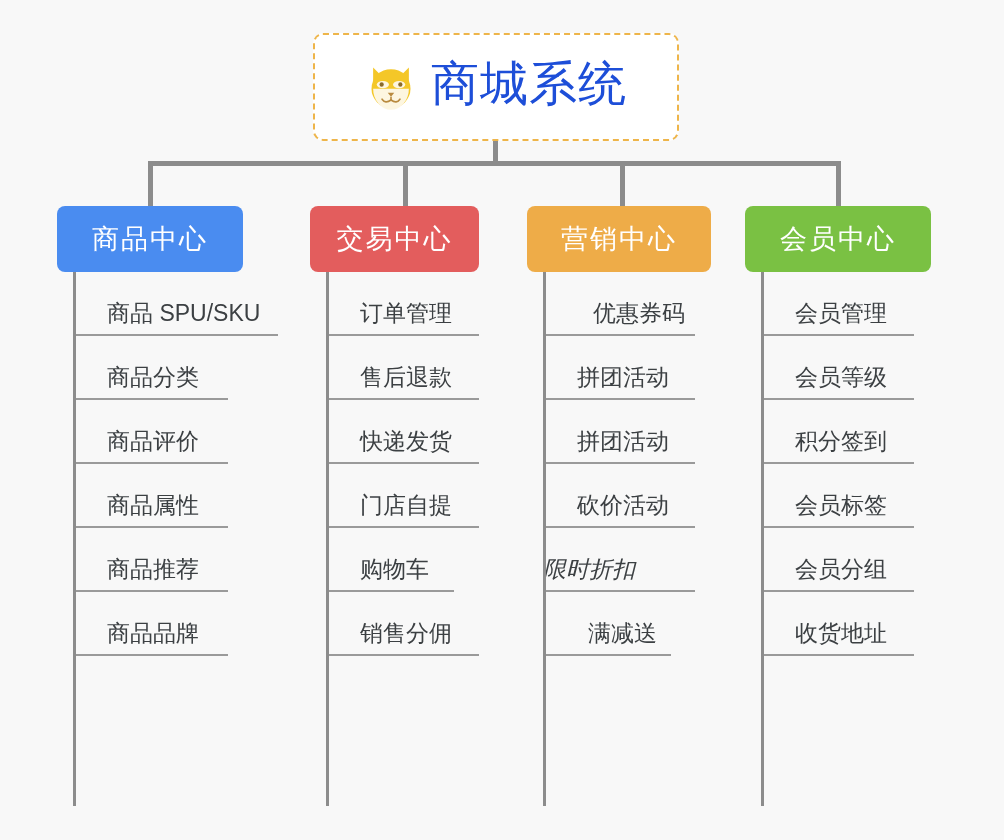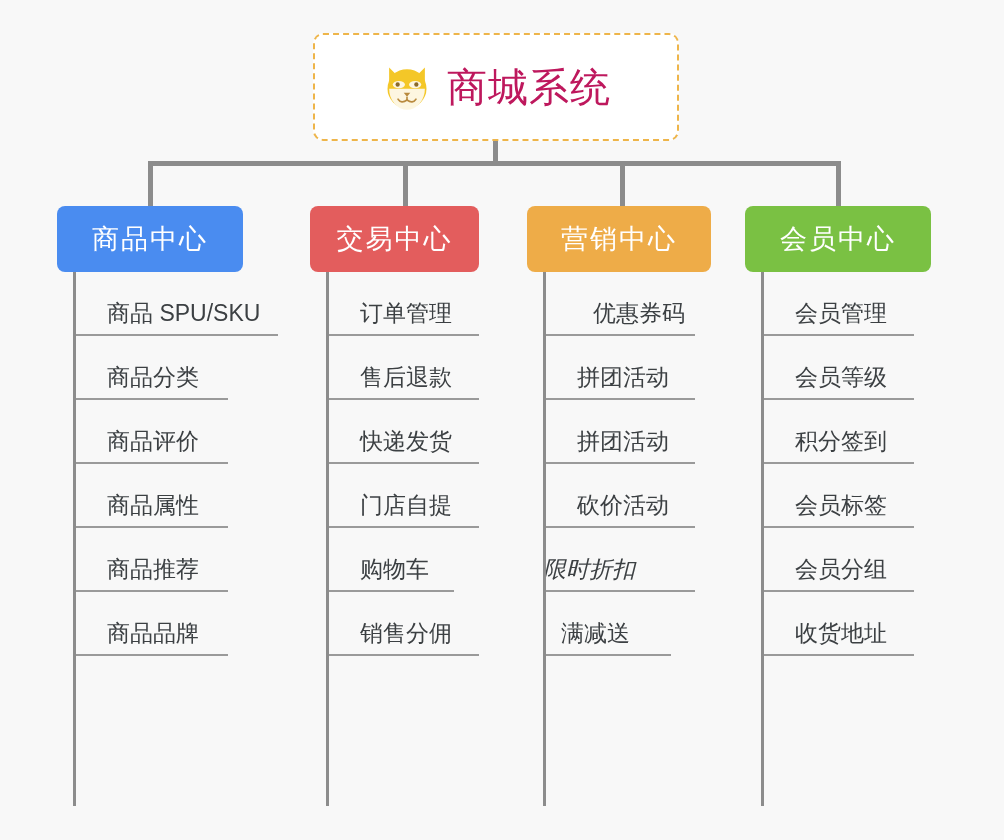--- a/index.html
+++ b/index.html
@@ -38,25 +38,26 @@
     justify-content: center;
     gap: 14px;
   }
   .root-emoji {
     width: 52px;
     height: 52px;
     position: relative;
     flex: 0 0 auto;
   }
   .root-title {
-    font-size: 40px;
-    color: #be185d;
+    font-size: 48px;
+    color: #1d4ed8;
     line-height: 1;
     letter-spacing: 1px;
     white-space: nowrap;
+    font-family: Liberation Mono, monospace;
   }
 
   
   .conn {
     position: absolute;
     background: #8c8c8c;
   }
   .conn-stem {
     left: 493px;
     top: 141px;
@@ -240,21 +241,21 @@
           </div>
           <div class="leaf">
             <div class="leaf-label" style="padding-left: 34px;">砍价活动</div>
             <div class="leaf-rule" style="width: 152px;"></div>
           </div>
           <div class="leaf">
             <div class="leaf-label" style=" font-style: italic;">限时折扣</div>
             <div class="leaf-rule" style="width: 152px;"></div>
           </div>
           <div class="leaf">
-            <div class="leaf-label" style="padding-left: 18px;">满减送</div>
+            <div class="leaf-label" style="padding-left: 45px;">满减送</div>
             <div class="leaf-rule" style="width: 128px;"></div>
           </div>
         </div>
         <div class="spine" style="left: 16px; height: 534px;"></div>
       </div>
       <div class="column" style="left: 745px; width: 186px;">
         <div class="cat-box" style="background: rgb(122, 193, 67); width: 186px;">会员中心</div>
         <div class="leaves" style="left: 16px;">
           <div class="leaf">
             <div class="leaf-label" style="padding-left: 34px;">会员管理</div>

